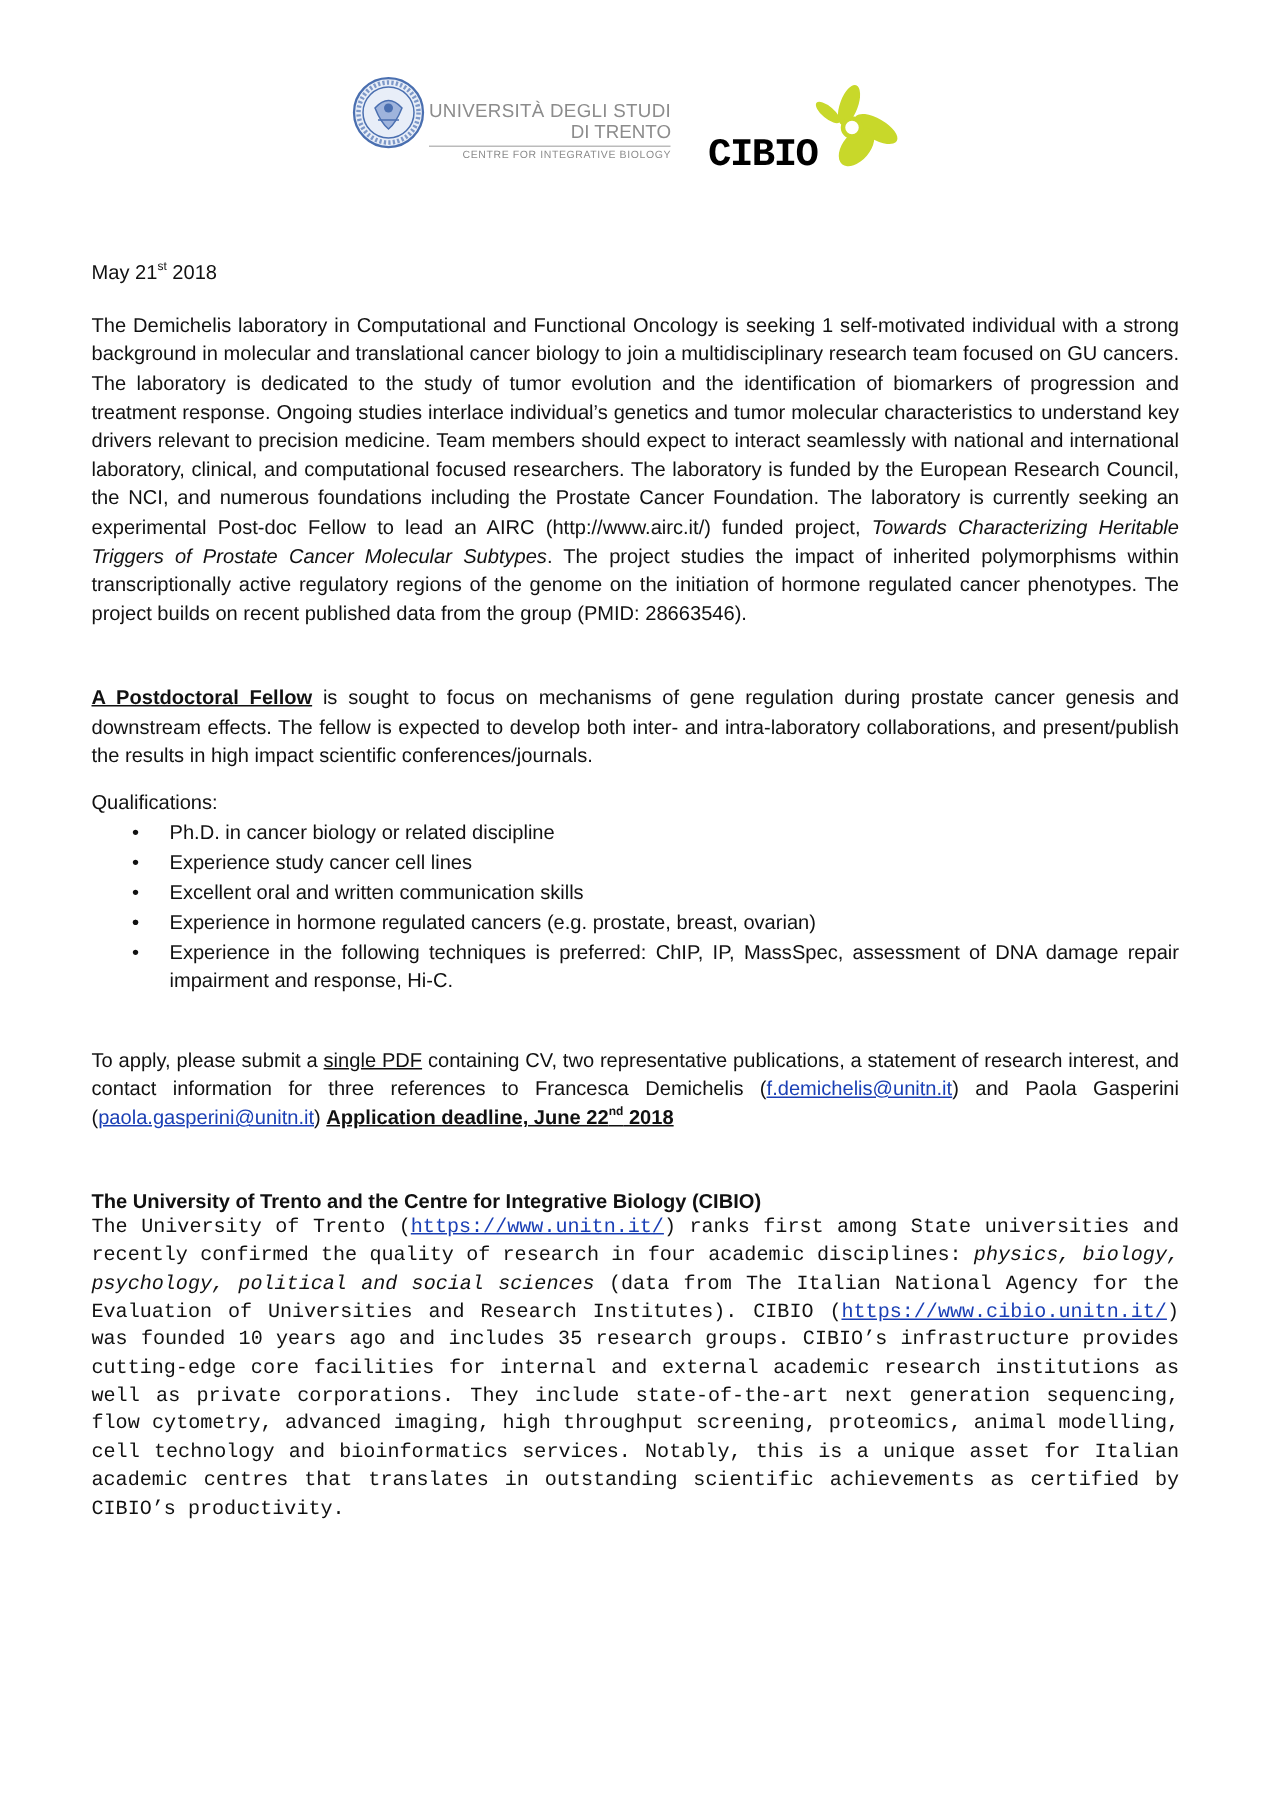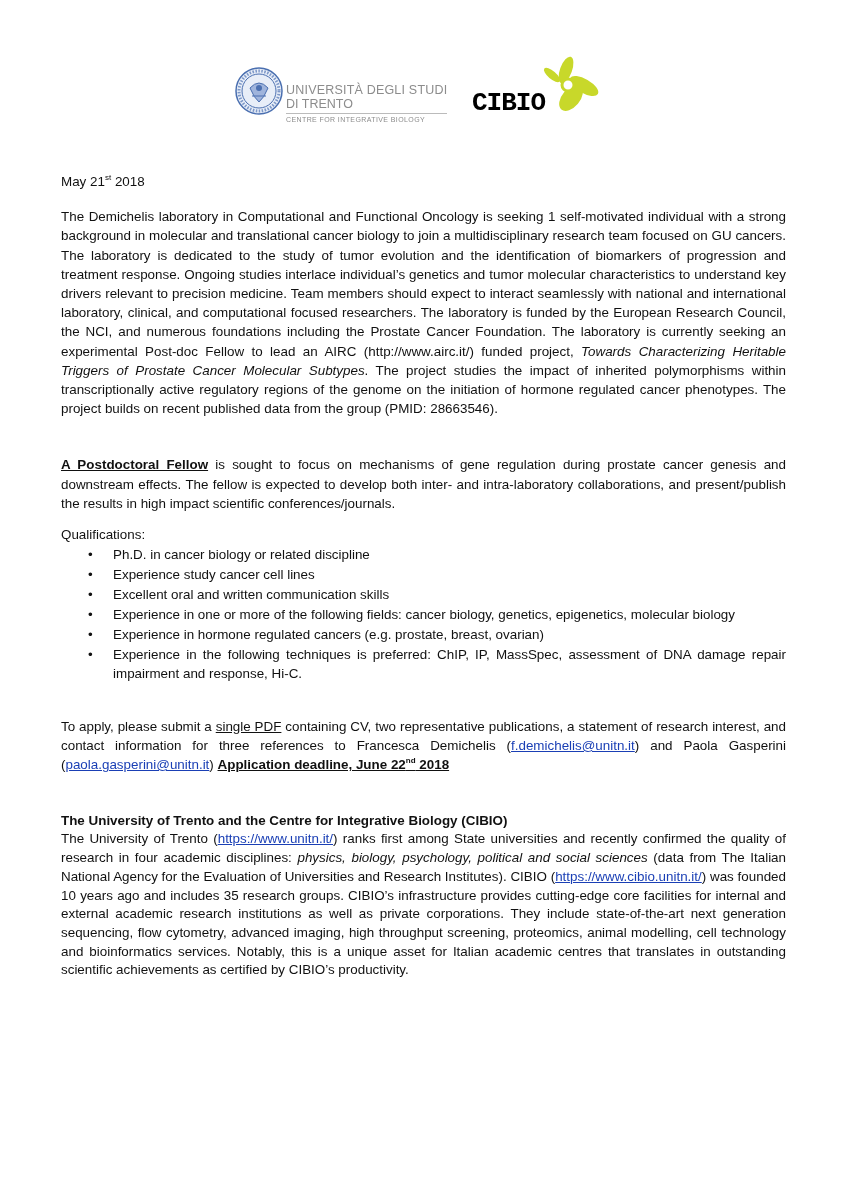--- a/index.html
+++ b/index.html
@@ -24,23 +24,24 @@
     .header {
       position: absolute;
       top: 50px;
       left: 234px;
       width: 390px;
       height: 75px;
     }
     .unitn-logo {
       position: absolute;
       left: 0;
-      top: 16px;
+      top: 0;
       width: 190px;
       height: 60px;
+      text-align: right;
     }
     .unitn-seal {
       position: absolute;
       left: 0;
       top: 0;
       width: 50px;
       height: 50px;
     }
     .unitn-text {
       position: absolute;
@@ -142,20 +143,21 @@
     .apply {
       margin-bottom: 37px !important;
     }
     .about-title {
       font-weight: bold;
       margin: 0;
     }
     .about {
       margin: 0;
       line-height: 18.7px;
+      font-family: Liberation Mono, monospace;
     }
   </style>
 </head>
 <body>
 
 <div class="page">
 
   <div class="header">
     <div class="unitn-logo">
       <svg class="unitn-seal" viewBox="0 0 50 50">
@@ -194,21 +196,21 @@
 
     <p class="justify intro"><span>The Demichelis laboratory in Computational and Functional Oncology is seeking 1 self-motivated individual with a strong background in molecular and translational cancer biology to join a multidisciplinary research team focused on GU cancers.  The laboratory is dedicated to the study of tumor evolution and the identification of biomarkers of progression and treatment response. Ongoing studies interlace individual’s genetics and tumor molecular characteristics to understand key drivers relevant to precision medicine. Team members should expect to interact seamlessly with national and international laboratory, clinical, and computational focused researchers. The laboratory is funded by the European Research Council, the NCI, and numerous foundations including the Prostate Cancer Foundation. The laboratory is currently seeking an experimental Post-doc Fellow to lead an AIRC (http://www.airc.it/) funded project, </span><span class="italic">Towards Characterizing Heritable Triggers of Prostate Cancer Molecular Subtypes</span><span>. The project studies the impact of inherited polymorphisms within transcriptionally active regulatory regions of the genome on the initiation of hormone regulated cancer phenotypes. The project builds on recent published data from the group (PMID: 28663546).</span></p>
 
     <p class="justify role"><span class="bold underline">A Postdoctoral Fellow</span><span> is sought to focus on mechanisms of gene regulation during prostate cancer genesis and downstream effects. The fellow is expected to develop both inter- and intra-laboratory collaborations, and present/publish the results in high impact scientific conferences/journals.</span></p>
 
     <div class="qual-label">Qualifications:</div>
     <ul class="quals">
       <li><span class="bullet">•</span><span>Ph.D. in cancer biology or related discipline</span></li>
       <li><span class="bullet">•</span><span>Experience study cancer cell lines</span></li>
       <li><span class="bullet">•</span><span>Excellent oral and written communication skills</span></li>
-      <li><span class="bullet">•</span><span>Experience in one or more of the following fields: cancer biology, genetics, epigenetics, molecular biology</span></li>
+      <li><span class="bullet">•</span></li>
       <li><span class="bullet">•</span><span>Experience in hormone regulated cancers (e.g. prostate, breast, ovarian)</span></li>
       <li><span class="bullet">•</span><span>Experience in the following techniques is preferred: ChIP, IP, MassSpec, assessment of DNA damage repair impairment and response, Hi-C.</span></li>
     </ul>
 
     <p class="justify apply"><span>To apply, please submit a </span><span class="underline">single PDF</span><span> containing CV, two representative publications, a statement of research interest, and contact information for three references to Francesca Demichelis (</span><a class="link">f.demichelis@unitn.it</a><span>) and Paola Gasperini (</span><a class="link">paola.gasperini@unitn.it</a><span>) </span><span class="bold underline"><span>Application deadline, June 22</span><sup>nd</sup><span> 2018</span></span></p>
 
     <p class="about-title">The University of Trento and the Centre for Integrative Biology (CIBIO)</p>
     <p class="justify about"><span>The University of Trento (</span><a class="link">https://www.unitn.it/</a><span>) ranks first among State universities and recently confirmed the quality of research in four academic disciplines: </span><span class="italic">physics, biology, psychology, political and social sciences</span><span> (data from The Italian National Agency for the Evaluation of Universities and Research Institutes). CIBIO (</span><a class="link">https://www.cibio.unitn.it/</a><span>) was founded 10 years ago and includes 35 research groups. CIBIO’s infrastructure provides cutting-edge core facilities for internal and external academic research institutions as well as private corporations. They include state-of-the-art next generation sequencing, flow cytometry, advanced imaging, high throughput screening, proteomics, animal modelling, cell technology and bioinformatics services. Notably, this is a unique asset for Italian academic centres that translates in outstanding scientific achievements as certified by CIBIO’s productivity.</span></p>
 
   </div>

